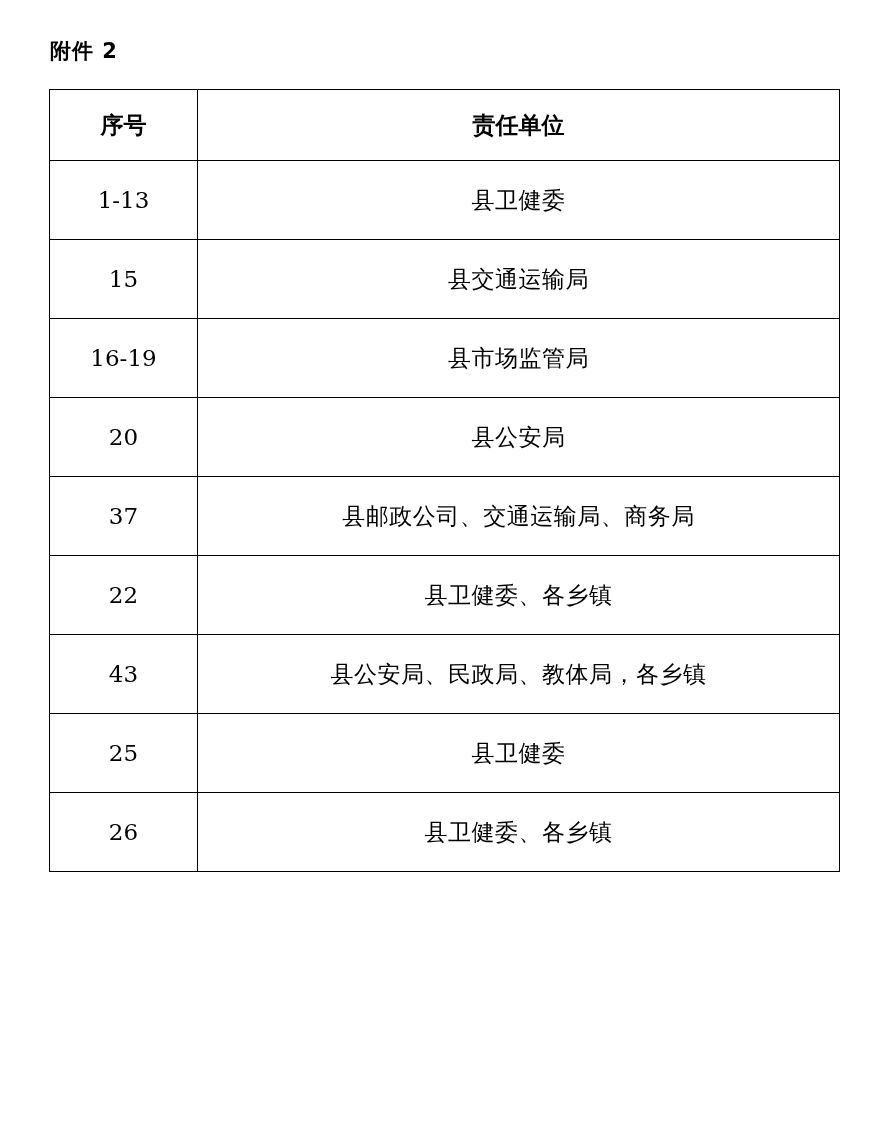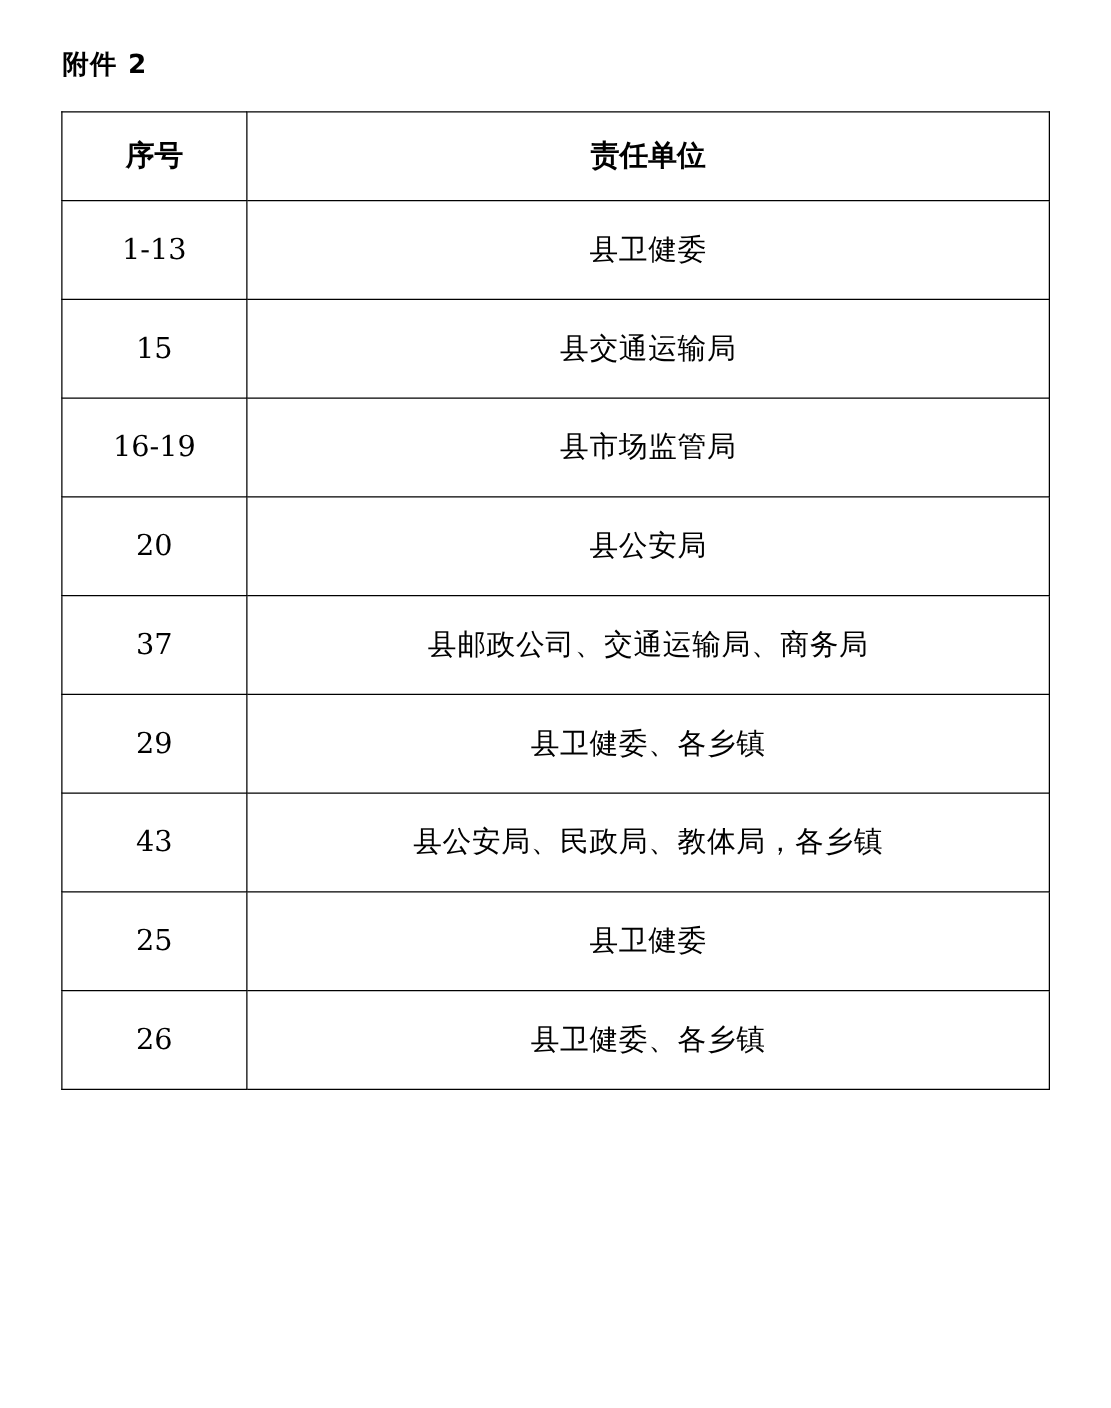--- a/index.html
+++ b/index.html
@@ -113,21 +113,21 @@
       </tr>
       <tr class="data-row">
         <td class="no-cell">20</td>
         <td class="unit-cell">县公安局</td>
       </tr>
       <tr class="data-row">
         <td class="no-cell">37</td>
         <td class="unit-cell">县邮政公司、交通运输局、商务局</td>
       </tr>
       <tr class="data-row">
-        <td class="no-cell">29</td>
+        <td class="no-cell">22</td>
         <td class="unit-cell">县卫健委、各乡镇</td>
       </tr>
       <tr class="data-row">
         <td class="no-cell">43</td>
         <td class="unit-cell">县公安局、民政局、教体局，各乡镇</td>
       </tr>
       <tr class="data-row">
         <td class="no-cell">25</td>
         <td class="unit-cell">县卫健委</td>
       </tr>

